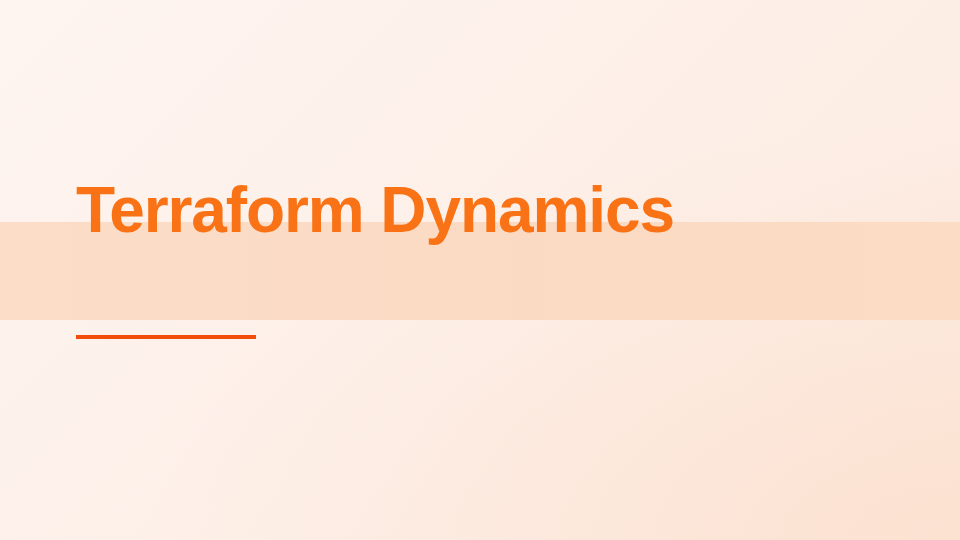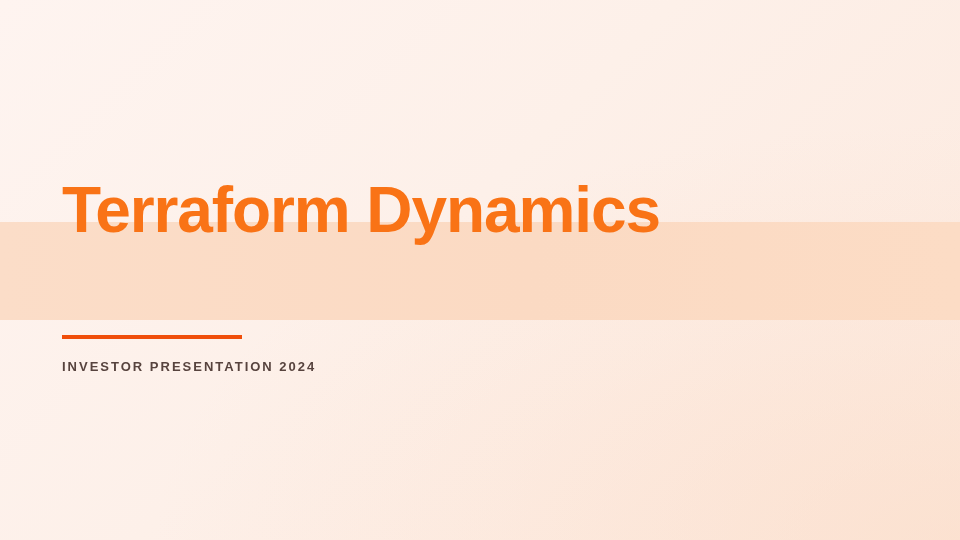--- a/index.html
+++ b/index.html
@@ -42,21 +42,21 @@
     top: 222px;
     width: 960px;
     height: 98px;
     background: linear-gradient(90deg, #FBDDC8 0%, #FBDAC3 55%, #FCDCC5 100%);
     z-index: 1;
   }
 
   
   .content {
     position: absolute;
-    left: 62px;
+    left: 76px;
     top: 0;
     width: 820px;
     height: 540px;
     z-index: 2;
   }
 
   .title {
     position: absolute;
     top: 178px;
     left: 0;
@@ -111,16 +111,15 @@
 
   <div class="accent-band"></div>
 
   <div class="content">
 
     <h1 class="title">Terraform Dynamics</h1>
 
 
     <div class="accent-rule"></div>
 
-    <p class="kicker">INVESTOR PRESENTATION 2024</p>
 
   </div>
 </div>
 
 </body></html>

